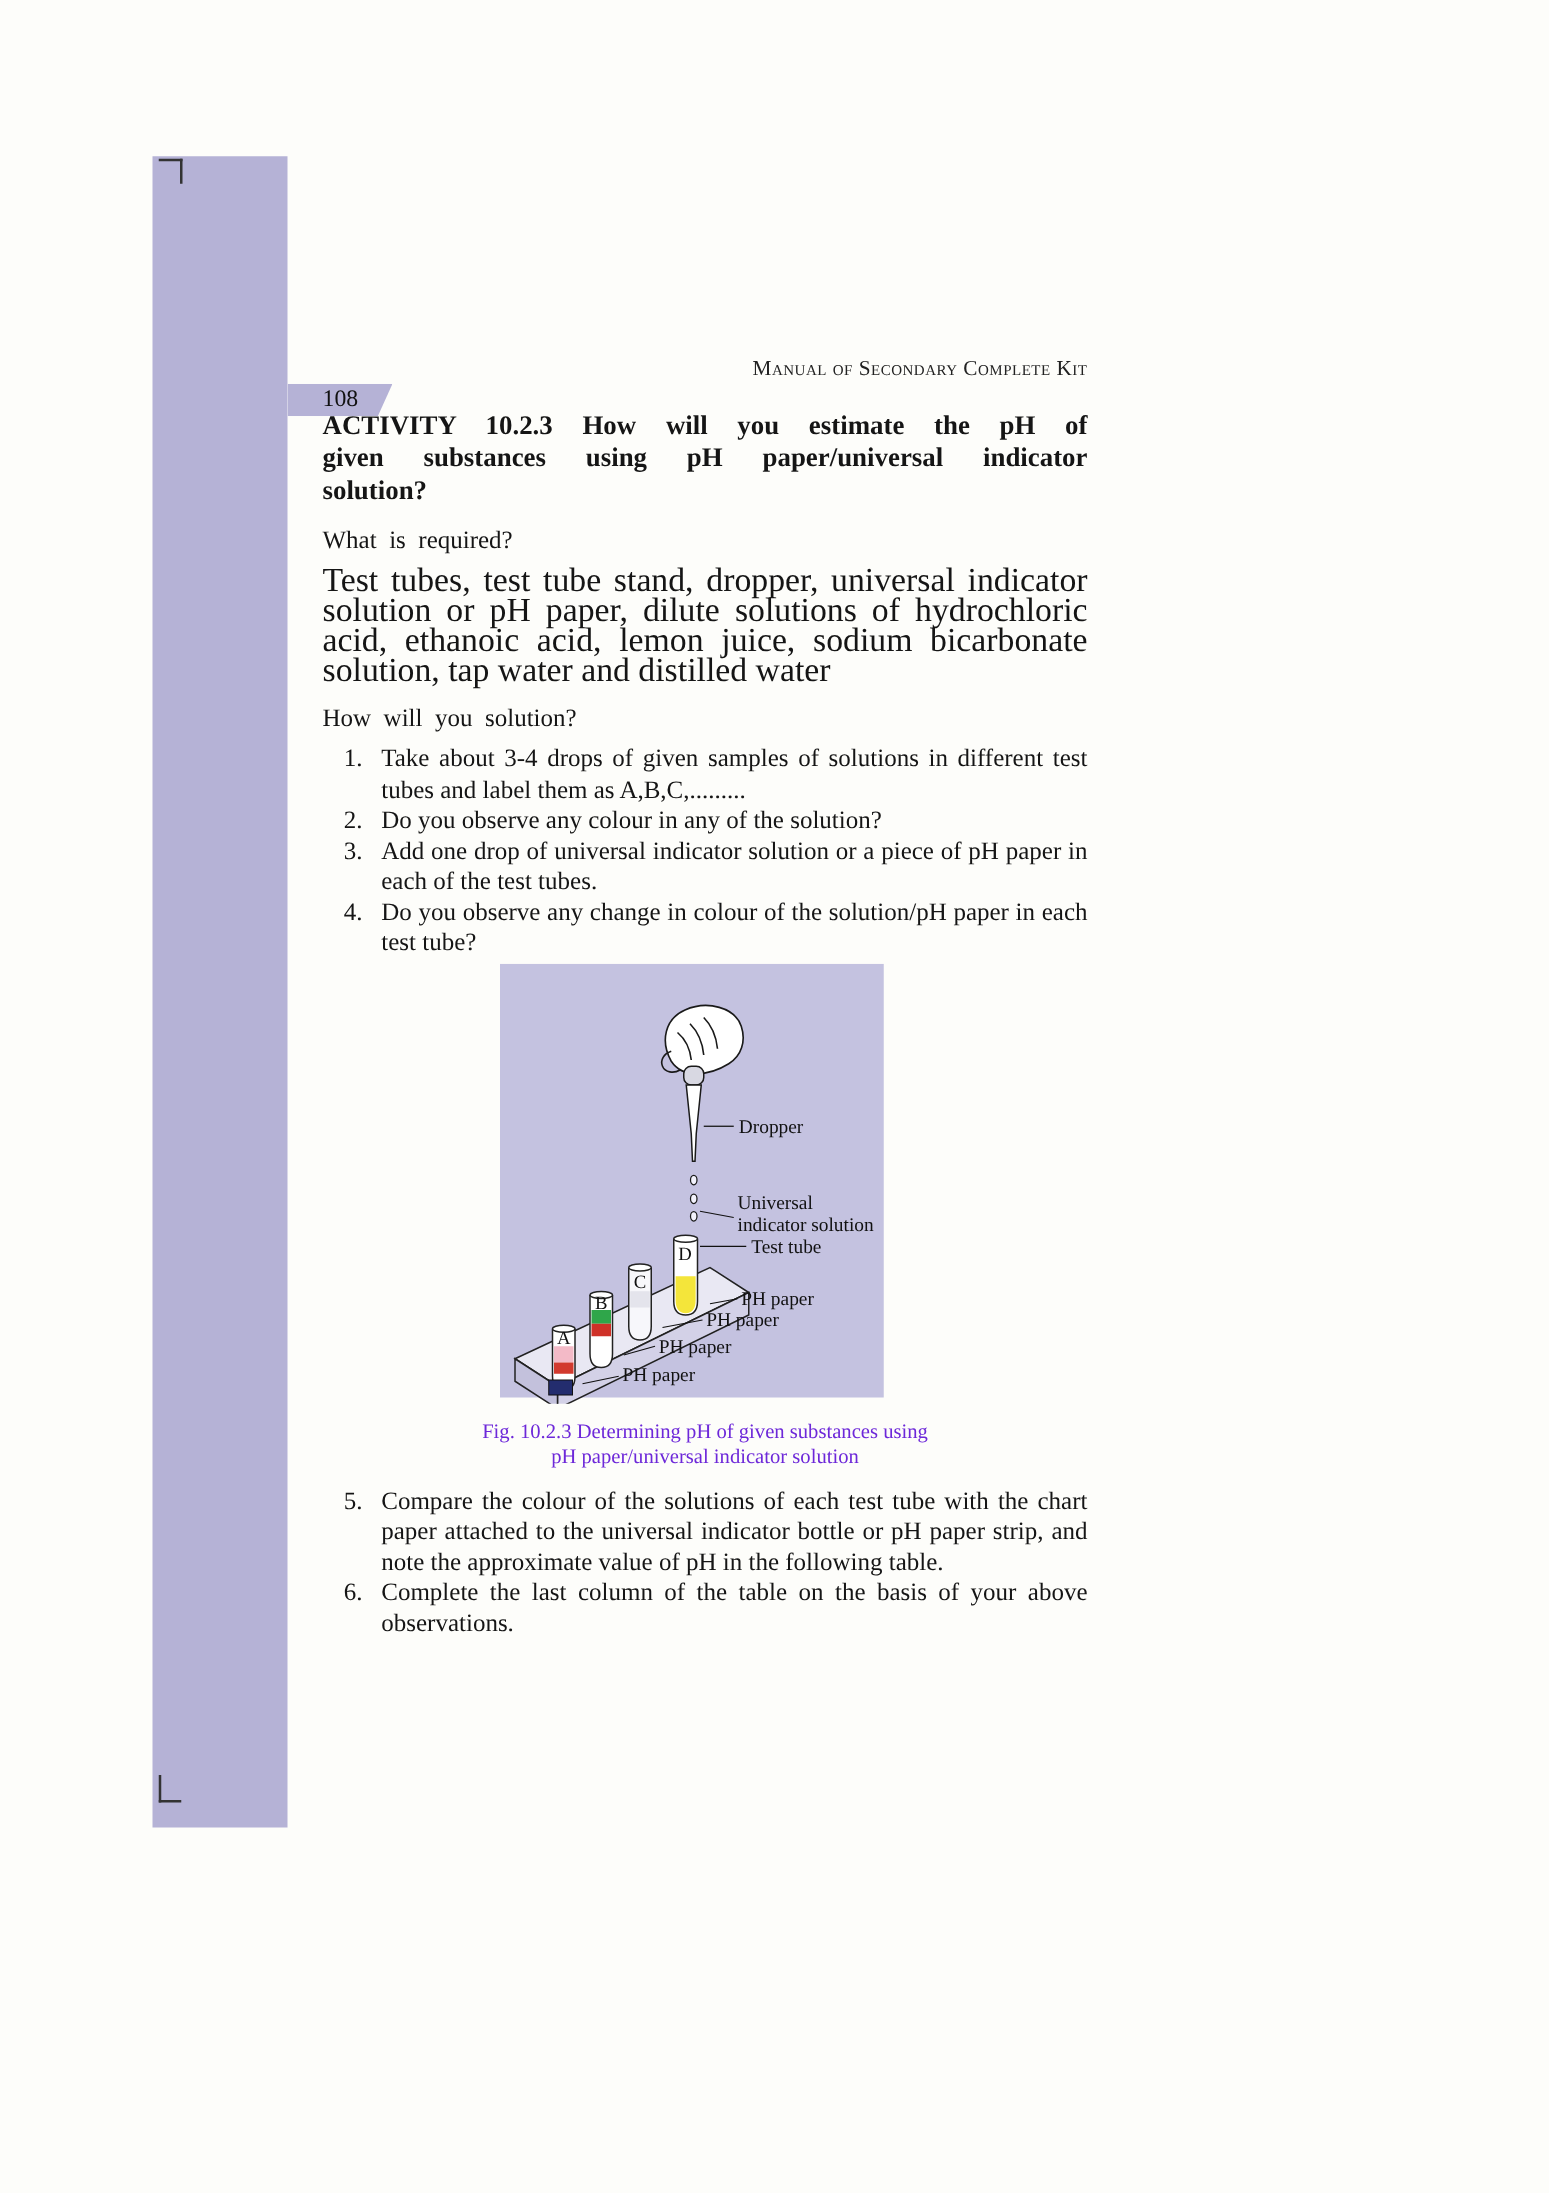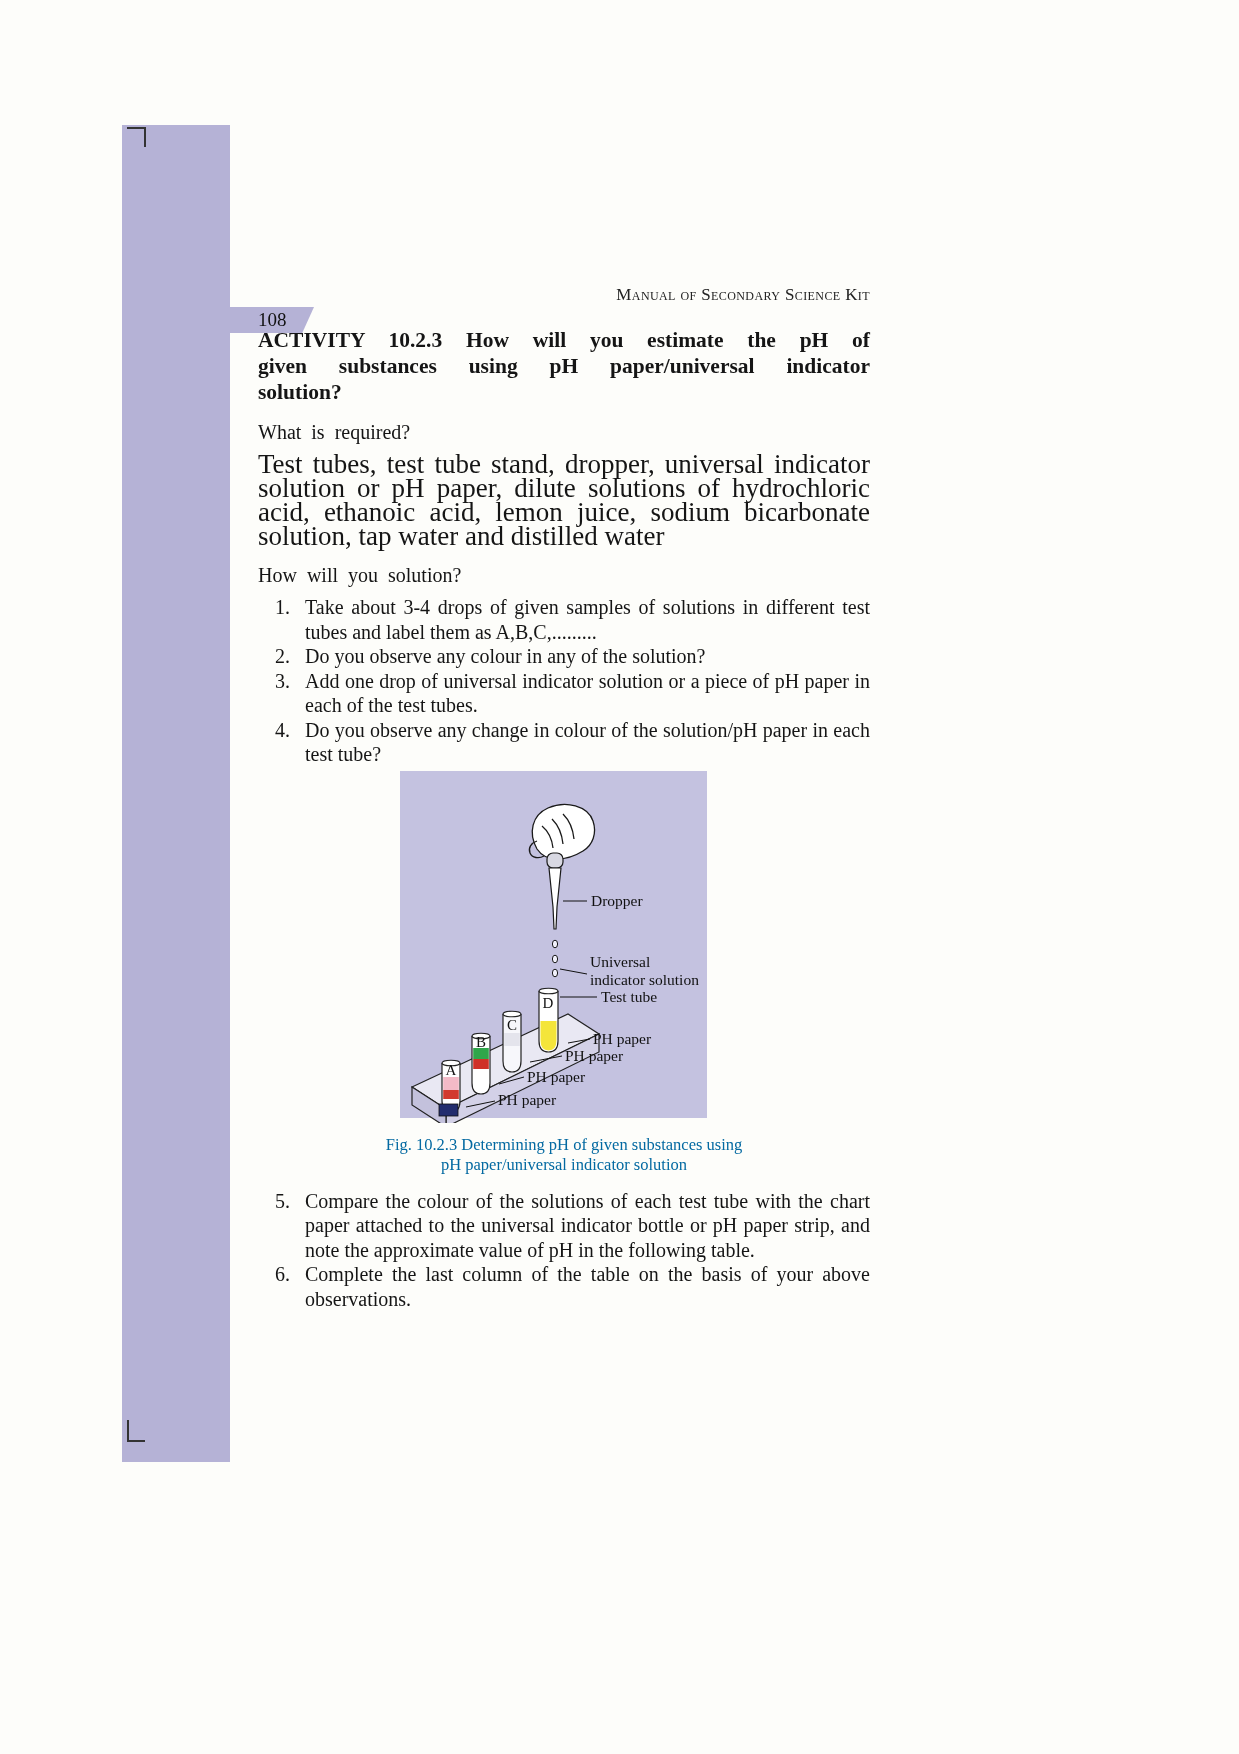--- a/index.html
+++ b/index.html
@@ -31,36 +31,36 @@
   .title-line.last{text-align-last:left;}
   h2.sec{font-size:20px;font-weight:normal;margin:16px 0 0 0;word-spacing:5px;}
   .body-text{font-size:27px;line-height:24px;text-align:justify;margin:8px 0 0 0;}
   .steps{margin-top:8px;}
   .step{display:flex;font-size:20px;line-height:24.5px;margin:0;}
   .step .num{flex:none;width:30px;padding-left:17px;}
   .step .txt{flex:1;text-align:justify;}
 
   .figure{position:relative;height:352px;margin-top:4px;}
   .figure svg{position:absolute;left:142px;top:0;}
-  .caption{margin-top:12px;text-align:center;font-size:16.5px;line-height:20px;color:#0369a1;}
+  .caption{margin-top:12px;text-align:center;font-size:16.5px;line-height:20px;color:#6d28d9;}
 
   .fig-label{font-family:"Liberation Serif",serif;font-size:15.5px;fill:#111;}
   .tube-letter{font-family:"Liberation Serif",serif;font-size:15px;fill:#111;}
 </style>
 </head>
 <body>
 
 <div class="band"></div>
 <div class="crop crop-tl"></div>
 <div class="crop crop-bl"></div>
 
 <div class="pagenum-tab">
   <span class="pagenum">108</span>
 </div>
-<div class="running-header">Manual of Secondary Science Kit</div>
+<div class="running-header">Manual of Secondary Complete Kit</div>
 
 <div class="content">
 
   <h1 class="title">
     <div class="title-line">ACTIVITY 10.2.3 How will you estimate the pH of</div>
     <div class="title-line">given substances using pH paper/universal indicator</div>
     <div class="title-line last">solution?</div>
   </h1>
 
   <h2 class="sec">What is required?</h2>

